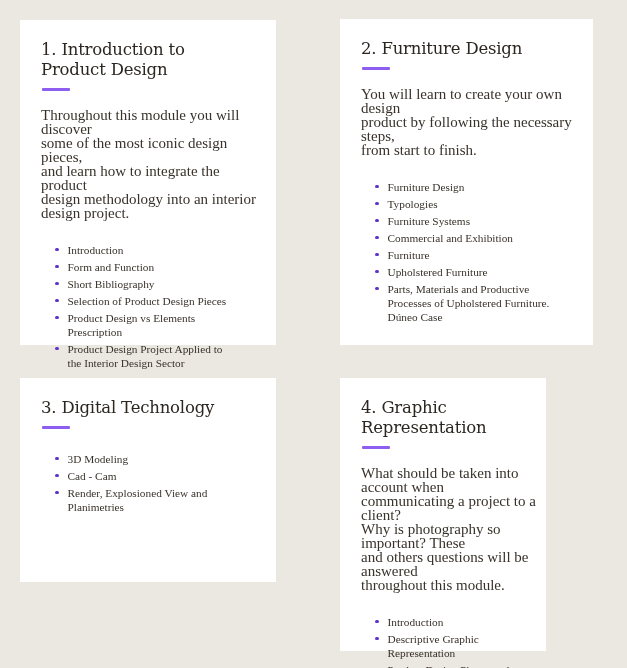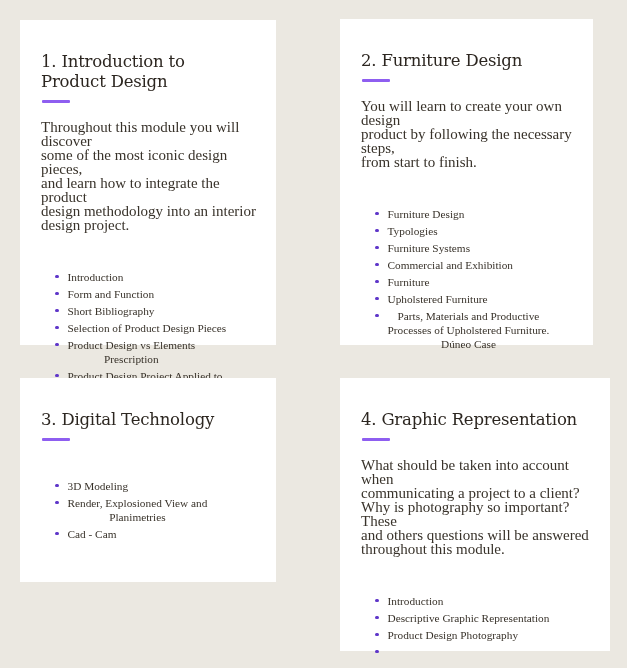--- a/index.html
+++ b/index.html
@@ -14,26 +14,26 @@
   html, body {
     width: 627px; height: 668px;
     background: var(--page-bg);
     overflow: hidden;
     font-family: "Liberation Serif", serif;
   }
   .canvas { position: relative; width: 627px; height: 668px; }
   .card {
     position: absolute;
     background: var(--card-bg);
-    padding: 32px 9px 0 21px;
+    padding: 20px 9px 0 21px;
   }
   #card-1 { left: 20px;  top: 20px;  width: 256px; height: 325px; }
   #card-2 { left: 340px; top: 19px;  width: 253px; height: 326px; }
   #card-3 { left: 20px;  top: 378px; width: 256px; height: 204px; }
-  #card-4 { left: 340px; top: 378px; width: 270px; height: 273px; }
+  #card-4 { left: 340px; top: 378px; width: 206px; height: 273px; }
   .card h2 {
     font-family: "DejaVu Serif", serif;
     font-weight: 500;
     font-size: 16.5px;
     line-height: 20px;
     color: var(--title-color);
     white-space: pre-line;
     letter-spacing: -0.2px;
   }
   .underline {
@@ -44,23 +44,22 @@
   }
   .card p {
     margin-top: 17px;
     font-size: 15px;
     line-height: 14px;
     color: var(--body-color);
     white-space: pre-line;
   }
   .card ul {
     list-style: none;
-    margin-top: 38px;
+    margin-top: 23px;
     padding-left: 14px;
-    text-align: center;
   }
   .card li {
     display: flex;
     align-items: flex-start;
     margin-bottom: 3px;
   }
   .dot {
     flex: 0 0 auto;
     width: 3.5px; height: 3.5px;
     border-radius: 50%;
@@ -161,26 +160,26 @@
   <section class="card" id="card-3">
     <h2>3. Digital Technology</h2>
     <div class="underline"></div>
     <ul>
         <li>
           <span class="dot"></span>
           <span class="li-text">3D Modeling</span>
         </li>
         <li>
           <span class="dot"></span>
+          <span class="li-text">Cad - Cam</span>
+        </li>
+        <li>
+          <span class="dot"></span>
           <span class="li-text">Render, Explosioned View and
 Planimetries</span>
-        </li>
-        <li>
-          <span class="dot"></span>
-          <span class="li-text">Cad - Cam</span>
         </li>
       </ul>
   </section>
 
   <section class="card" id="card-4">
     <h2>4. Graphic Representation</h2>
     <div class="underline"></div>
     <p>What should be taken into account when
 communicating a project to a client?
 Why is photography so important? These

